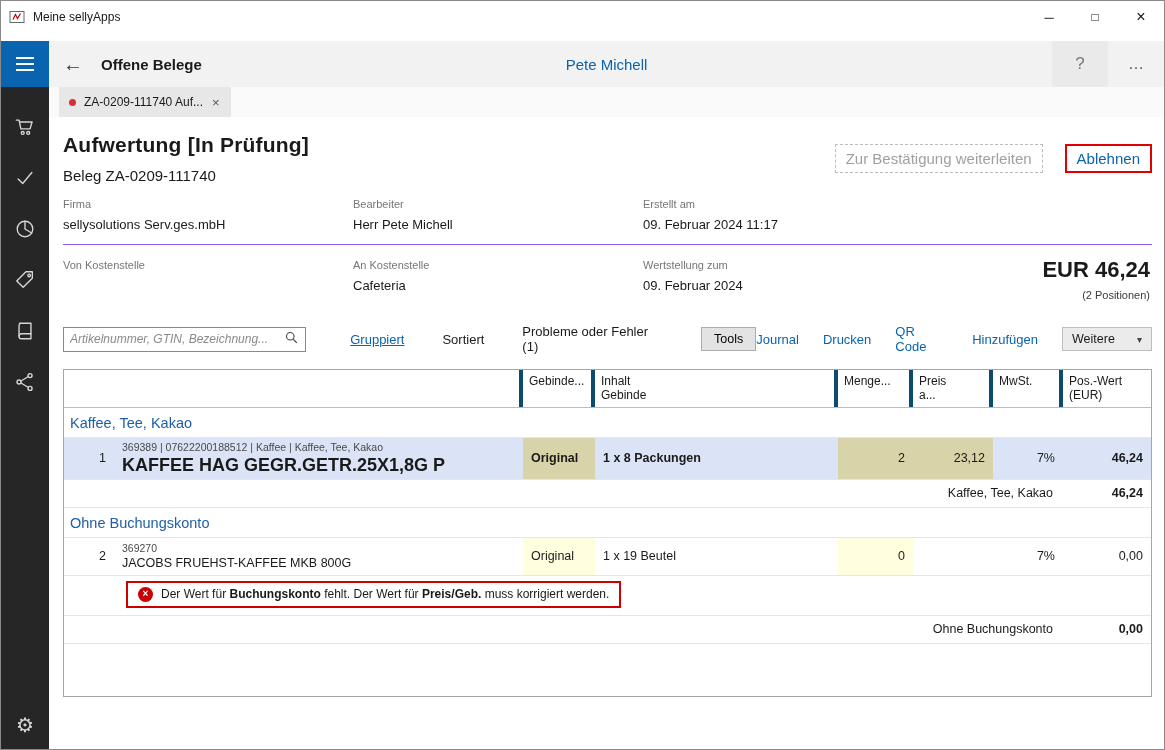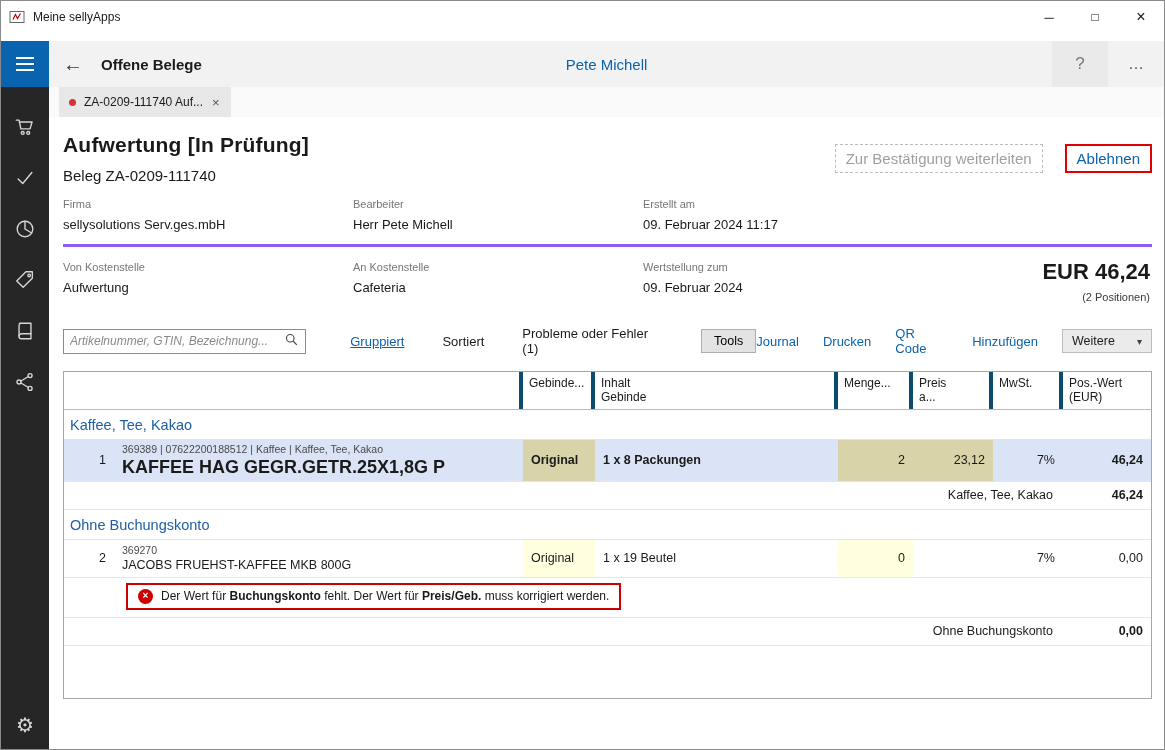--- a/index.html
+++ b/index.html
@@ -49,21 +49,21 @@
   .content { flex:1; background:#fff; padding:16px 12px 0 14px; min-height:0; }
 
   .doc-header { display:flex; align-items:center; }
   .doc-titles h1 { font-size:21px; font-weight:bold; letter-spacing:0.2px; }
   .doc-subtitle { font-size:15px; margin-top:10px; }
   .doc-actions { margin-left:auto; display:flex; align-items:center; gap:22px; }
   .forward-btn { color:#9f9f9f; border:1px dashed #bcbcbc; padding:5px 10px; font-size:15px; cursor:default; }
   .reject-btn { color:#0a63ae; border:2px solid #e00000; padding:4px 10px; font-size:15px; cursor:pointer; background:#fff; }
 
   .fields-row { display:grid; grid-template-columns:290px 290px 290px 1fr; padding:14px 0 12px 0; }
-  .fields-row.first { border-bottom:3px solid #8b5cf6; }
+  .fields-row.first { border-bottom:1px solid #8b5cf6; }
   .field-label { color:#767676; font-size:11px; margin-bottom:7px; }
   .field-value { font-size:13px; }
   .total-block { text-align:right; padding-right:2px; }
   .total-amount { font-size:22px; font-weight:bold; margin-top:-2px; }
   .total-positions { font-size:11px; color:#3a3a3a; margin-top:6px; }
 
   
   .toolbar { display:flex; align-items:center; margin-top:12px; height:28px; font-size:13px; }
   .search-box { width:244px; height:25px; border:1px solid #8a8a8a; display:flex; align-items:center; padding:0 6px; background:#fff; }
   .search-box input { border:none; outline:none; flex:1; font-family:"Liberation Sans",sans-serif; font-size:12px; font-style:italic; color:#333; min-width:0; background:transparent; }
@@ -230,21 +230,20 @@
           <div class="field">
             <div class="field-label">Erstellt am</div>
             <div class="field-value">09. Februar 2024 11:17</div>
           </div>
           <div></div>
         </div>
 
         <div class="fields-row">
           <div class="field">
             <div class="field-label">Von Kostenstelle</div>
-            <div class="field-value">Aufwertung</div>
           </div>
           <div class="field">
             <div class="field-label">An Kostenstelle</div>
             <div class="field-value">Cafeteria</div>
           </div>
           <div class="field">
             <div class="field-label">Wertstellung zum</div>
             <div class="field-value">09. Februar 2024</div>
           </div>
           <div class="total-block">

